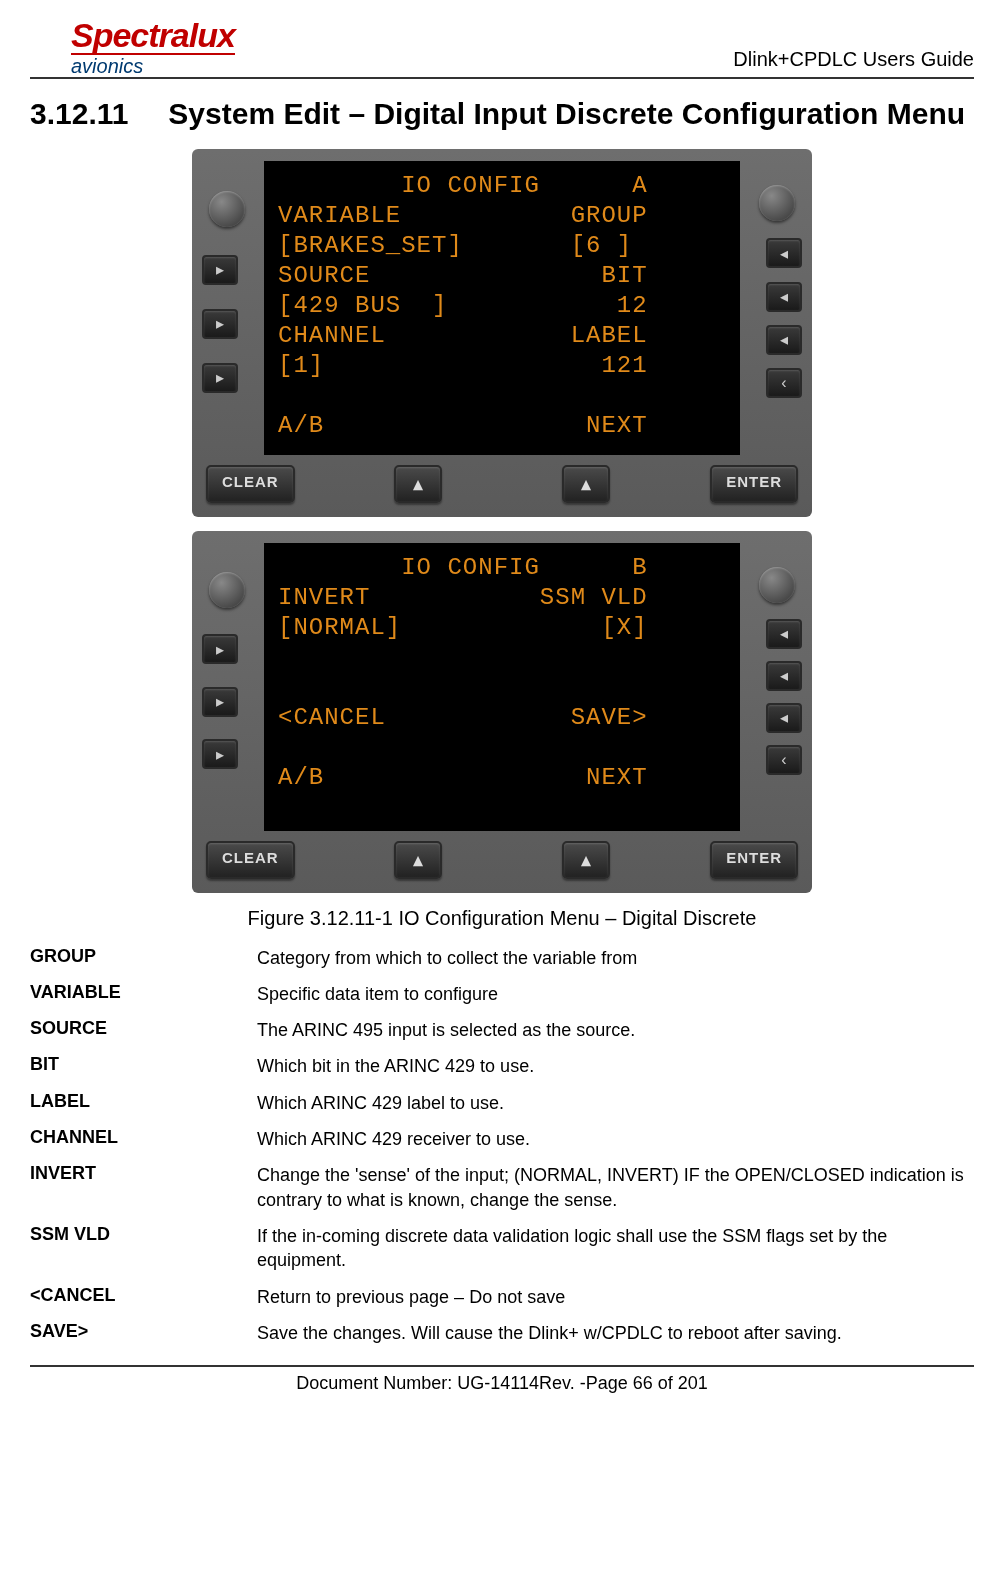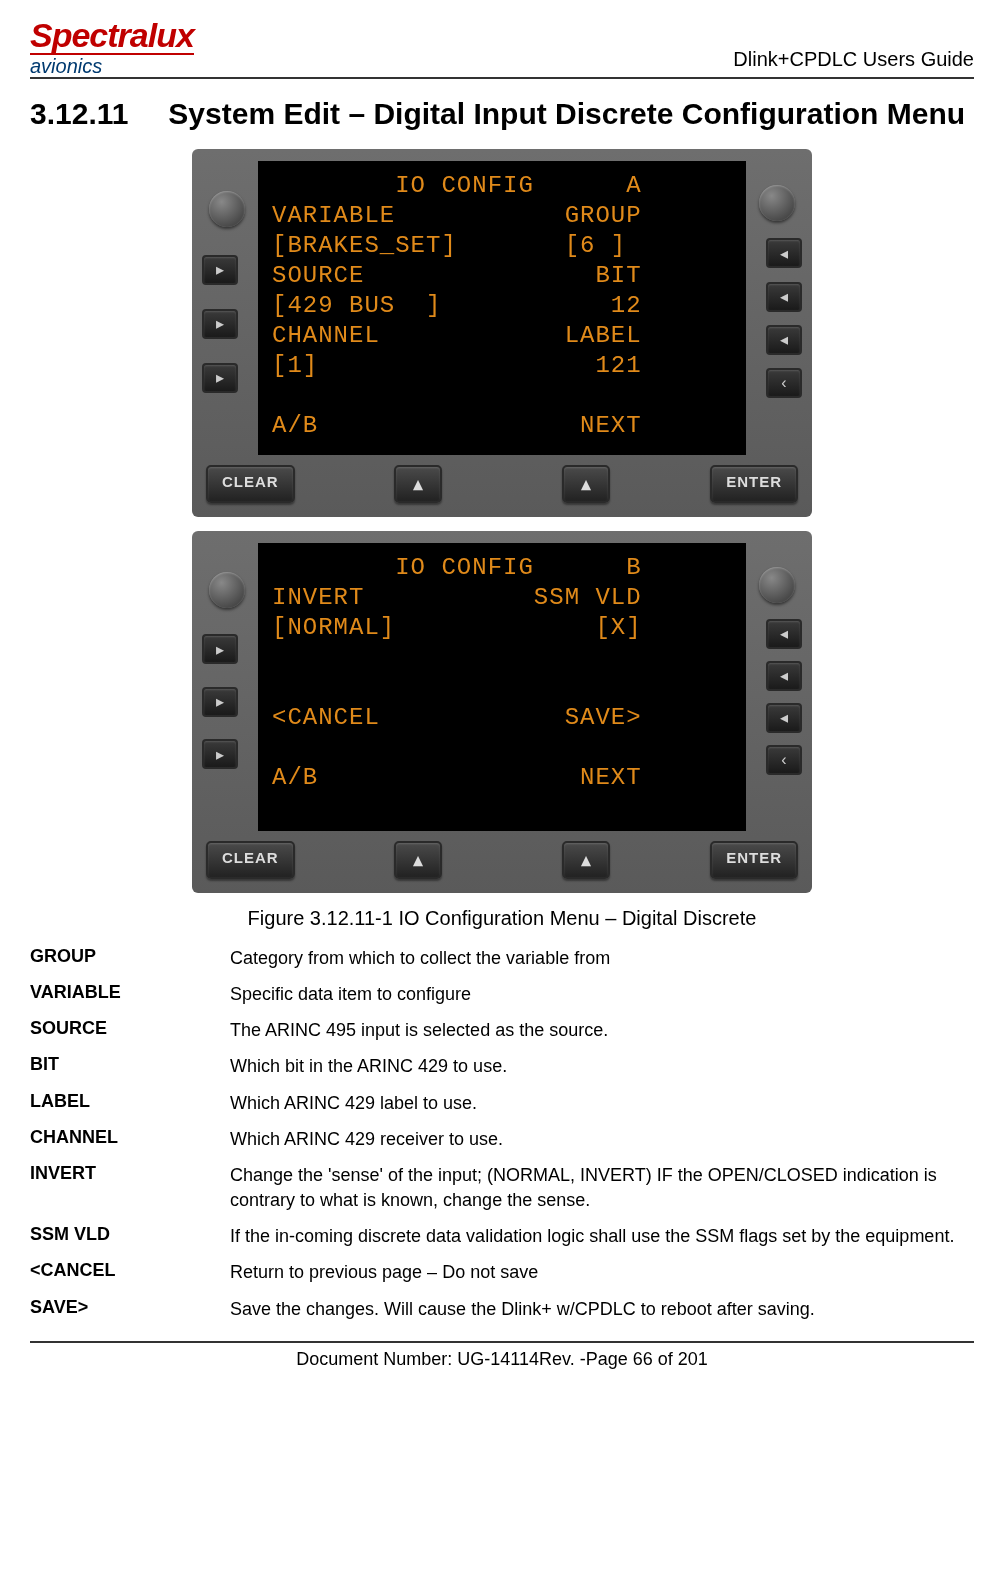--- a/index.html
+++ b/index.html
@@ -11,21 +11,21 @@
     width: 1004px;
   }
   .header-row {
     display: flex;
     justify-content: space-between;
     align-items: flex-end;
     border-bottom: 2px solid #333;
     padding-bottom: 2px;
     margin-bottom: 18px;
   }
-  .logo-block { line-height: 0.9; }
+  .logo-block { line-height: 0.9; margin-left: 41px; }
   .logo-main {
     font-size: 34px;
     font-weight: bold;
     font-style: italic;
     color: #c00000;
     letter-spacing: -1px;
   }
   .logo-sub {
     font-size: 20px;
     font-style: italic;
@@ -84,21 +84,21 @@
     box-shadow: 0 2px 3px rgba(0,0,0,0.5), inset 0 1px 2px rgba(255,255,255,0.3);
   }
   .screen {
     flex: 1;
     background: #000;
     color: #e08a1a;
     font-family: "Courier New", monospace;
     font-size: 24px;
     line-height: 1.25;
     padding: 10px 14px 14px 14px;
-    margin: 0 6px;
+    margin: 0 12px;
     white-space: pre;
     min-height: 260px;
     letter-spacing: 1px;
   }
   .mcdu-bottom {
     display: flex;
     justify-content: space-between;
     padding: 10px 4px 4px 4px;
   }
   .btn {
@@ -114,21 +114,21 @@
   }
   .btn.sq { width: 48px; padding: 6px 0; text-align:center; font-size:18px; }
   .bottom-mid { display:flex; gap: 120px; }
   .figure-caption {
     text-align: center;
     font-size: 20px;
     font-weight: normal;
     margin: 8px 0 16px 0;
   }
   .defs { margin: 0 0 20px 0; }
-  .def-row { display:flex; margin-bottom: 12px; font-size: 18px; }
+  .def-row { display:flex; margin-bottom: 12px; font-size: 18px; gap: 27px; }
   .def-term { width: 200px; font-weight: bold; flex-shrink:0; }
   .def-desc { flex:1; line-height: 1.35; }
   .footer-row {
     border-top: 2px solid #333;
     padding-top: 6px;
     display:flex;
     justify-content: center;
     font-size: 18px;
   }
 </style>

